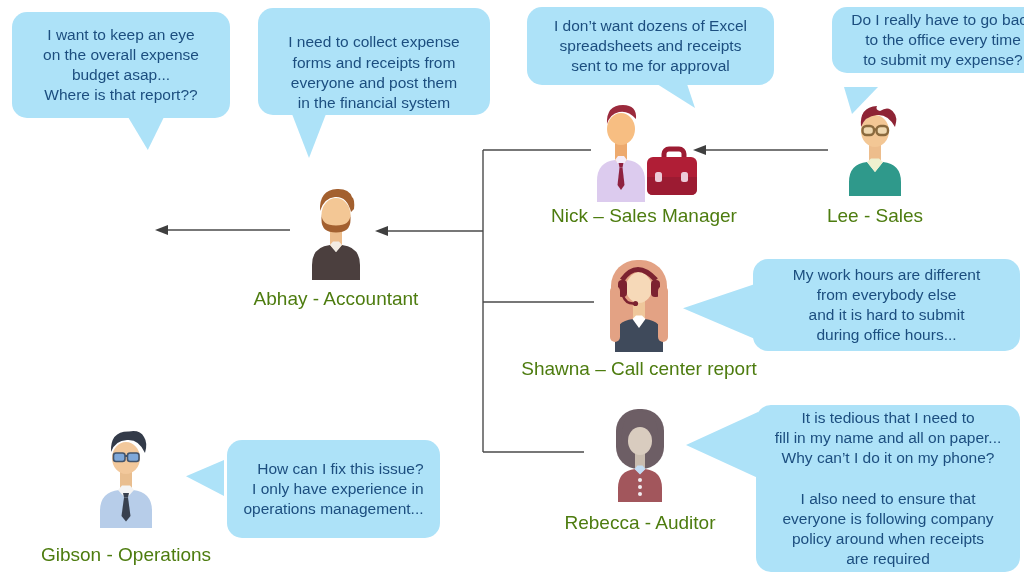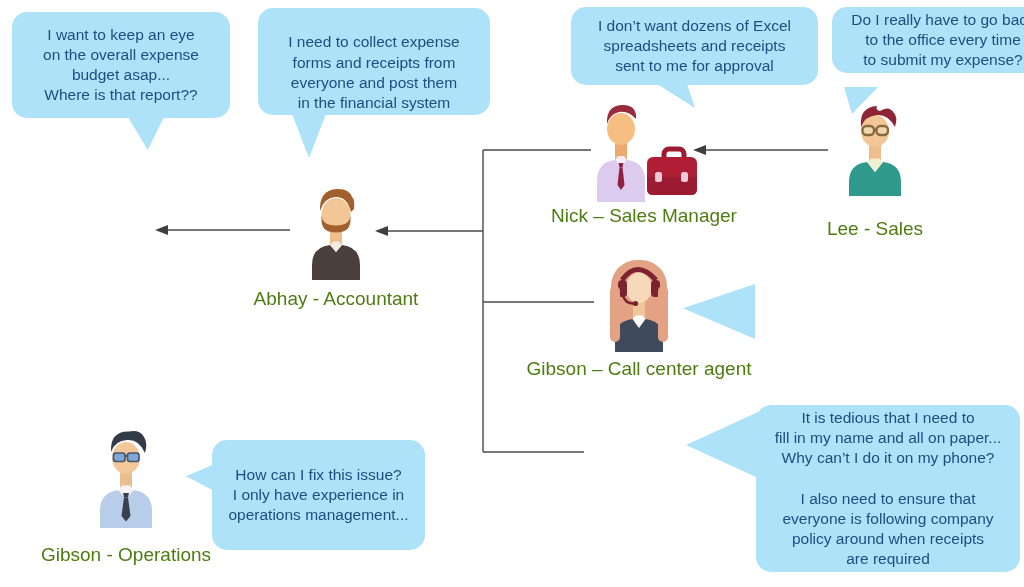--- a/index.html
+++ b/index.html
@@ -14,40 +14,40 @@
     position:absolute; background:#ADE2F8; border-radius:15px;
     display:flex; align-items:center; justify-content:center;
     color:#1C4E7F; font-size:15.5px; line-height:1.3; text-align:center;
   }
   .bubble .txt{white-space:pre-line; padding:2px 6px;}
   .tail{position:absolute; background:#ADE2F8;}
   #b-cfo       {left:12px;  top:12px;  width:218px; height:106px;}
   #t-cfo       {left:128px; top:117px; width:36px;  height:33px; clip-path:polygon(0 0,100% 0,55% 100%);}
   #b-accountant{left:258px; top:8px;   width:232px; height:107px;align-items:flex-end;}
   #t-accountant{left:292px; top:114px; width:34px;  height:44px; clip-path:polygon(0 0,100% 0,50% 100%);}
-  #b-nick      {left:527px; top:7px;   width:247px; height:78px;margin-left:44px;}
+  #b-nick      {left:527px; top:7px;   width:247px; height:78px;}
   #t-nick      {left:655px; top:84px;  width:40px;  height:24px; clip-path:polygon(5% 0,80% 0,100% 100%);}
   #b-lee       {left:832px; top:7px;   width:222px; height:66px;}
   #t-lee       {left:840px; top:87px;  width:40px;  height:27px; clip-path:polygon(10% 0,95% 0,30% 100%);}
   #b-shawna    {left:753px; top:259px; width:267px; height:92px;}
   #t-shawna    {left:683px; top:284px; width:72px;  height:55px; clip-path:polygon(100% 0,0 44%,100% 100%);}
   #b-rebecca   {left:756px; top:405px; width:264px; height:167px;}
   #t-rebecca   {left:686px; top:412px; width:72px;  height:66px; clip-path:polygon(100% 0,0 50%,100% 100%);}
-  #b-gibson    {left:212px; top:440px; width:213px; height:110px;}
+  #b-gibson    {left:227px; top:440px; width:213px; height:98px;text-align:right;}
   #t-gibson    {left:186px; top:460px; width:38px;  height:36px; clip-path:polygon(100% 0,0 45%,100% 100%);}
   
   .persona{position:absolute; display:flex; flex-direction:column; align-items:center;}
   .persona svg{display:block;}
   .plabel{
     margin-top:8px; color:#4d7c0f; font-size:19px; white-space:nowrap; text-align:center;
   }
   #p-charlotte{left:28px;  top:186px; width:172px;}
   #p-abhay    {left:250px; top:184px; width:172px;}
   #p-nick     {left:538px; top:100px; width:212px;} #p-nick .plabel{margin-top:3px;}
-  #p-lee      {left:802px; top:102px; width:146px;} #p-lee .plabel{margin-top:22px;}
+  #p-lee      {left:802px; top:102px; width:146px;} #p-lee .plabel{margin-top:9px;}
   #p-shawna   {left:528px; top:256px; width:222px;} #p-shawna .plabel{margin-top:6px;}
   #p-rebecca  {left:548px; top:404px; width:184px;} #p-rebecca .plabel{margin-top:10px;}
   #p-gibson   {left:26px;  top:428px; width:200px;} #p-gibson .plabel{margin-top:16px;}
   
   #connectors{position:absolute; left:0; top:0; pointer-events:none;}
 </style>
 </head>
 <body>
 
 <div id="canvas">
@@ -92,20 +92,26 @@
   <div class="bubble" id="b-nick">
     <span class="txt">I don’t want dozens of Excel
 spreadsheets and receipts
 sent to me for approval</span>
   </div>
   <div class="bubble" id="b-lee">
     <span class="txt">Do I really have to go back
 to the office every time
 to submit my expense?</span>
   </div>
+  <div class="bubble" id="b-shawna">
+    <span class="txt">My work hours are different
+from everybody else
+and it is hard to submit
+during office hours...</span>
+  </div>
   <div class="bubble" id="b-rebecca">
     <span class="txt">It is tedious that I need to
 fill in my name and all on paper...
 Why can’t I do it on my phone?
 
 I also need to ensure that
 everyone is following company
 policy around when receipts
 are required</span>
   </div>
@@ -175,23 +181,37 @@
       <g>
         <path d="M27,24 Q42,3 61,24" fill="none" stroke="#7C2230" stroke-width="5"></path>
         <rect x="23" y="24" width="9" height="17" rx="4" fill="#7C2230"></rect>
         <rect x="56" y="24" width="9" height="17" rx="4" fill="#7C2230"></rect>
         <path d="M28,40 Q31,48 39,47.5" fill="none" stroke="#7C2230" stroke-width="2.4"></path>
         <circle cx="40.5" cy="47.5" r="2.6" fill="#7C2230"></circle>
       </g>
       <rect x="15" y="30" width="10" height="56" rx="5" fill="#E3A284"></rect>
       <rect x="63" y="30" width="10" height="56" rx="5" fill="#E3A284"></rect>
     </svg>
-    <div class="plabel">Gibson – Call center agent</div>
-  </div>
-
+    <div class="plabel">Shawna – Call center report</div>
+  </div>
+
+  <div class="persona" id="p-rebecca">
+    <svg width="88" height="98" viewBox="0 0 88 98">
+      <rect x="20" y="5" width="48" height="60" rx="22" fill="#6D5E65"></rect>
+      <rect x="39" y="46" width="10" height="18" fill="#C9BCAF"></rect>
+      <path d="M22,98 V84 Q22,67 39,65 L44,69.5 L49,65 Q66,67 66,84 V98 Z" fill="#A2565C"></path>
+      <path d="M38.5,65 L44,70.5 L49.5,65 L46.5,61.5 H41.5 Z" fill="#C3DCF4"></path>
+      <ellipse cx="44" cy="37" rx="12" ry="14" fill="#D9CCBF"></ellipse>
+      <path d="M26,40 Q24,7 44,7 Q64,7 62,40 Q59,22 44,22 Q29,22 26,40 Z" fill="#6D5E65"></path>
+      <circle cx="44" cy="76" r="2" fill="#F0EBEF"></circle>
+      <circle cx="44" cy="83" r="2" fill="#F0EBEF"></circle>
+      <circle cx="44" cy="90" r="2" fill="#F0EBEF"></circle>
+    </svg>
+    <div class="plabel">Rebecca - Auditor</div>
+  </div>
 
   <div class="persona" id="p-gibson">
     <svg width="88" height="100" viewBox="0 0 88 100">
       <rect x="38" y="40" width="12" height="24" fill="#E9BE8F"></rect>
       <path d="M18,100 V83 Q18,64 37,62 L44,70 L51,62 Q70,64 70,83 V100 Z" fill="#B7CDE9"></path>
       <path d="M36,62 L44,71 L52,62 L48,57.5 H40 Z" fill="#F4F4F4"></path>
       <path d="M41,65 H47 L46,69.5 H42 Z" fill="#39414F"></path>
       <path d="M42,69.5 H46 L48.5,88 L44,93.5 L39.5,88 Z" fill="#39414F"></path>
       <ellipse cx="44" cy="30" rx="14" ry="16" fill="#F2C89B"></ellipse>
       <path d="M29,24 Q28,3 47,3.5 Q58,1.5 62,9 Q66,15 63,25 Q57,11 45,12 Q33,12.5 29,24 Z" fill="#333B49"></path>

